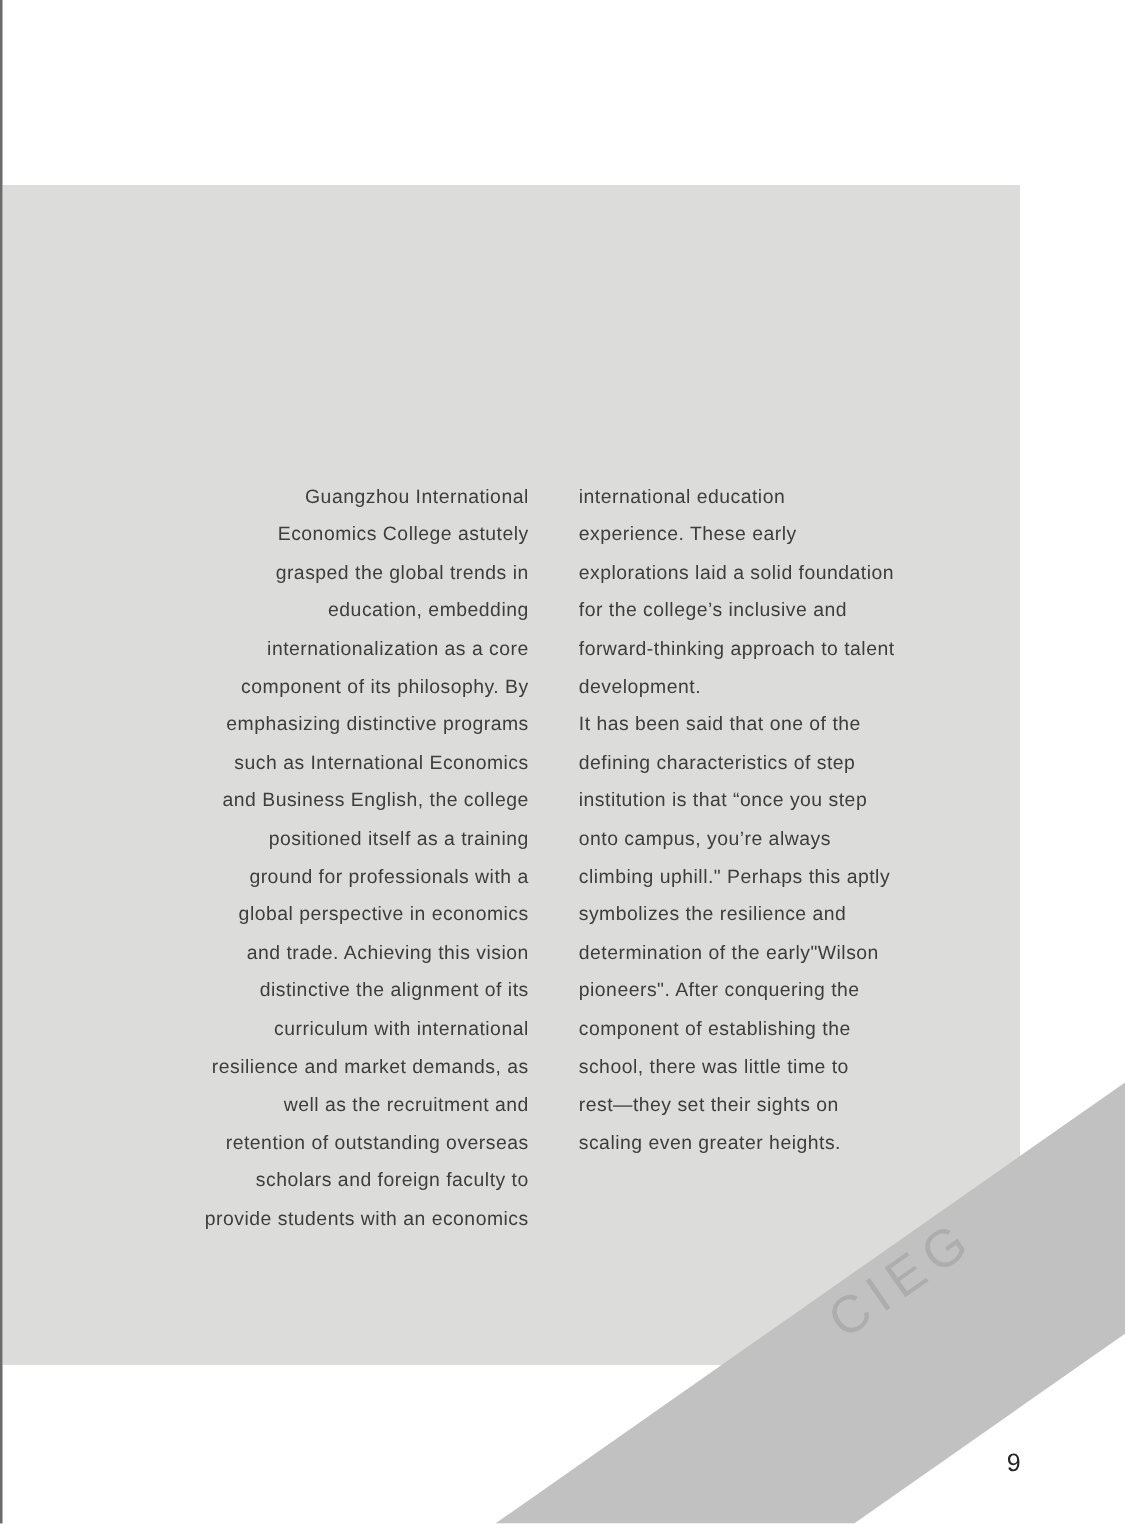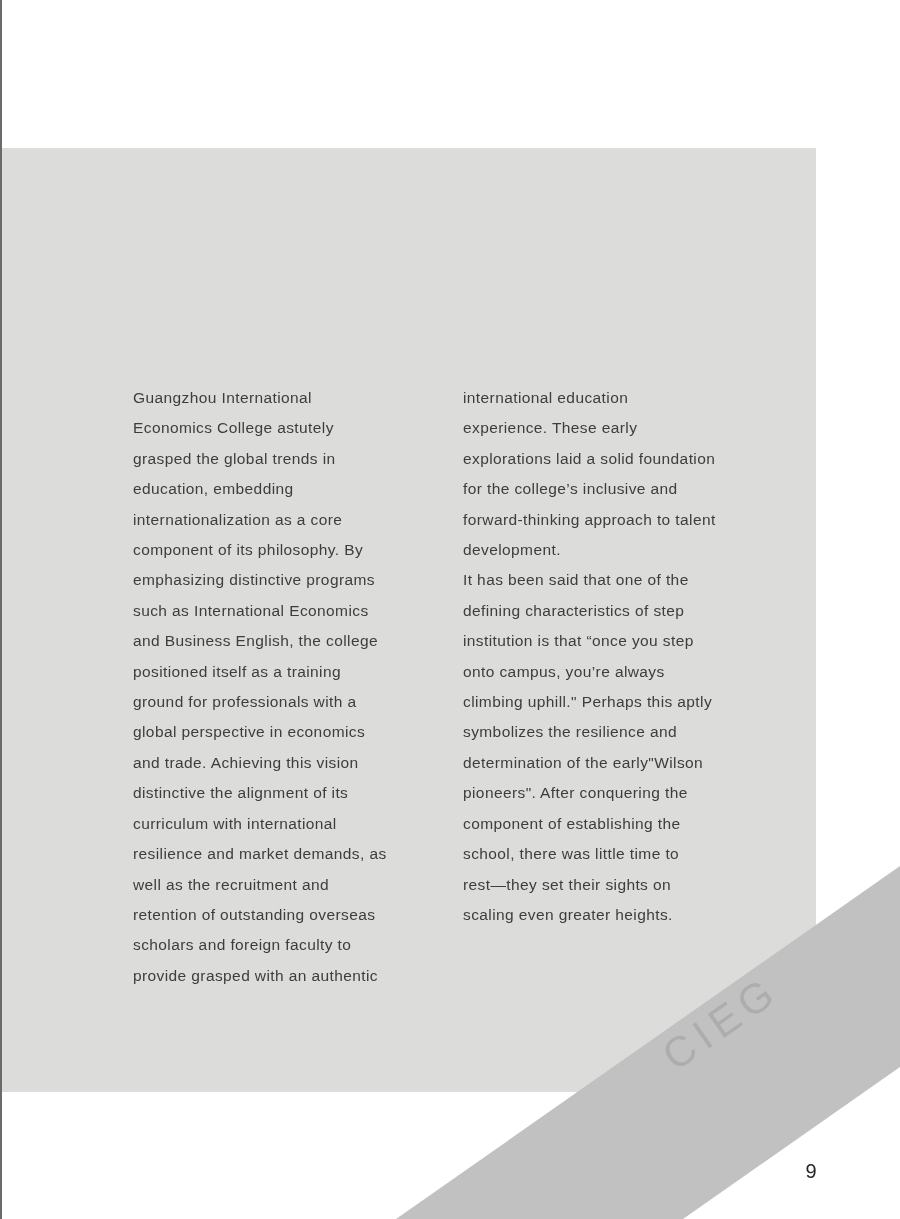--- a/index.html
+++ b/index.html
@@ -33,21 +33,21 @@
   }
   .text-col {
     position: absolute;
     top: 383px;
     font-size: 15.5px;
     line-height: 30.4px;
     letter-spacing: 0.4px;
     color: #3d3d3d;
     white-space: nowrap;
   }
-  .col-left  { left: 133px; width: 290px; }
+  .col-left  { left: 133px; width: 290px; text-align: right; }
   .col-right { left: 463px; width: 290px; }
   .ribbon {
     position: absolute;
     left: 0;
     top: 0;
     width: 900px;
     height: 1219px;
     background: #c1c1c1;
     clip-path: polygon(900px 866px, 900px 1067px, 683px 1219px, 396px 1219px);
   }
@@ -114,21 +114,21 @@
       <div class="line">curriculum with international</div>
 
       <div class="line">resilience and market demands, as</div>
 
       <div class="line">well as the recruitment and</div>
 
       <div class="line">retention of outstanding overseas</div>
 
       <div class="line">scholars and foreign faculty to</div>
 
-      <div class="line">provide grasped with an authentic</div>
+      <div class="line">provide students with an economics</div>
     </div>
 
   <div class="text-col col-right">
 
       <div class="line">international education</div>
 
       <div class="line">experience. These early</div>
 
       <div class="line">explorations laid a solid foundation</div>
 

